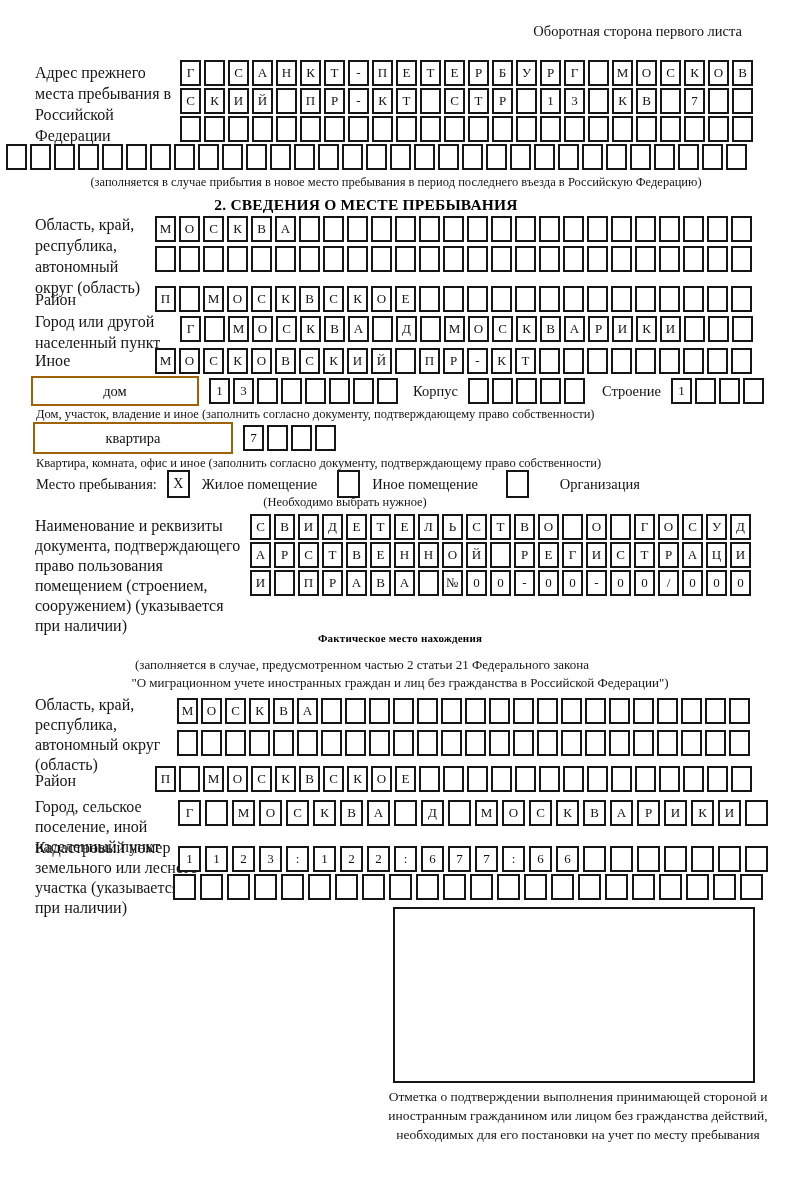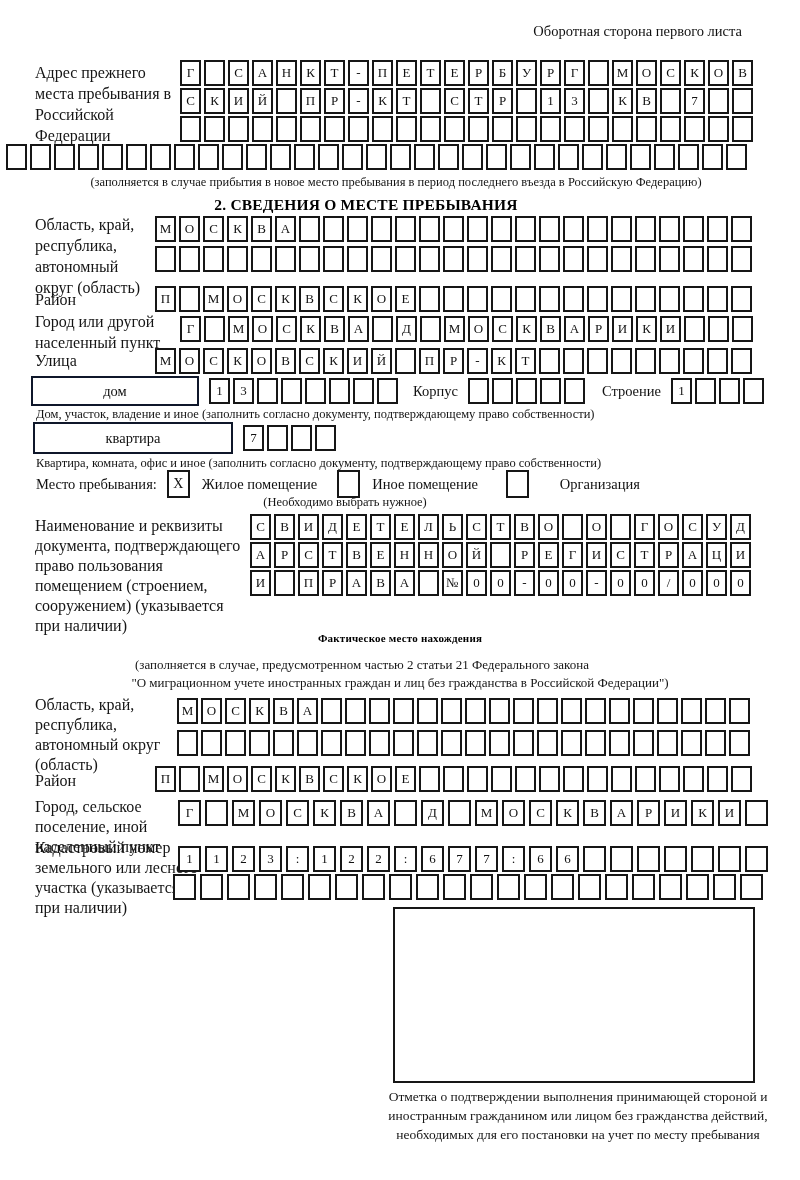--- a/index.html
+++ b/index.html
@@ -16,21 +16,21 @@
   .cellrow{display:flex;}
   .cell{
     display:inline-flex;flex:0 0 auto;align-items:center;justify-content:center;
     width:17px;height:22px;border:2px solid #161616;margin-right:3px;
     font-size:13px;font-weight:normal;background:#fff;box-sizing:content-box;
   }
   .lg .cell{width:19px;margin-right:4px;}
   .cb .cell{width:19px;height:24px;font-size:14px;}
   .widebox{
     display:inline-flex;align-items:center;justify-content:center;
-    border:2px solid #0f172a;background:#fff;font-size:14.5px;box-sizing:border-box;
+    border:2px solid #a16207;background:#fff;font-size:14.5px;box-sizing:border-box;
   }
   .inlinerow{display:flex;align-items:center;}
   .inlinerow .txt{font-size:14.5px;white-space:nowrap;}
   .stampbox{border:2px solid #161616;background:#fff;}
   .hdr{font-size:14.5px;}
 </style>
 </head>
 <body>
 
 <div class="page">
@@ -259,21 +259,21 @@
       <span class="cell">А</span>
       <span class="cell">Р</span>
       <span class="cell">И</span>
       <span class="cell">К</span>
       <span class="cell">И</span>
       <span class="cell"></span>
       <span class="cell"></span>
       <span class="cell"></span>
     </div>
 
-  <div class="abs lbl" style="left:35px;top:350px;">Улица</div>
+  <div class="abs lbl" style="left:35px;top:350px;">Иное</div>
   <div class="abs cellrow" style="left:155px;top:348px;">
       <span class="cell">М</span>
       <span class="cell">О</span>
       <span class="cell">С</span>
       <span class="cell">К</span>
       <span class="cell">О</span>
       <span class="cell">В</span>
       <span class="cell">С</span>
       <span class="cell">К</span>
       <span class="cell">И</span>

